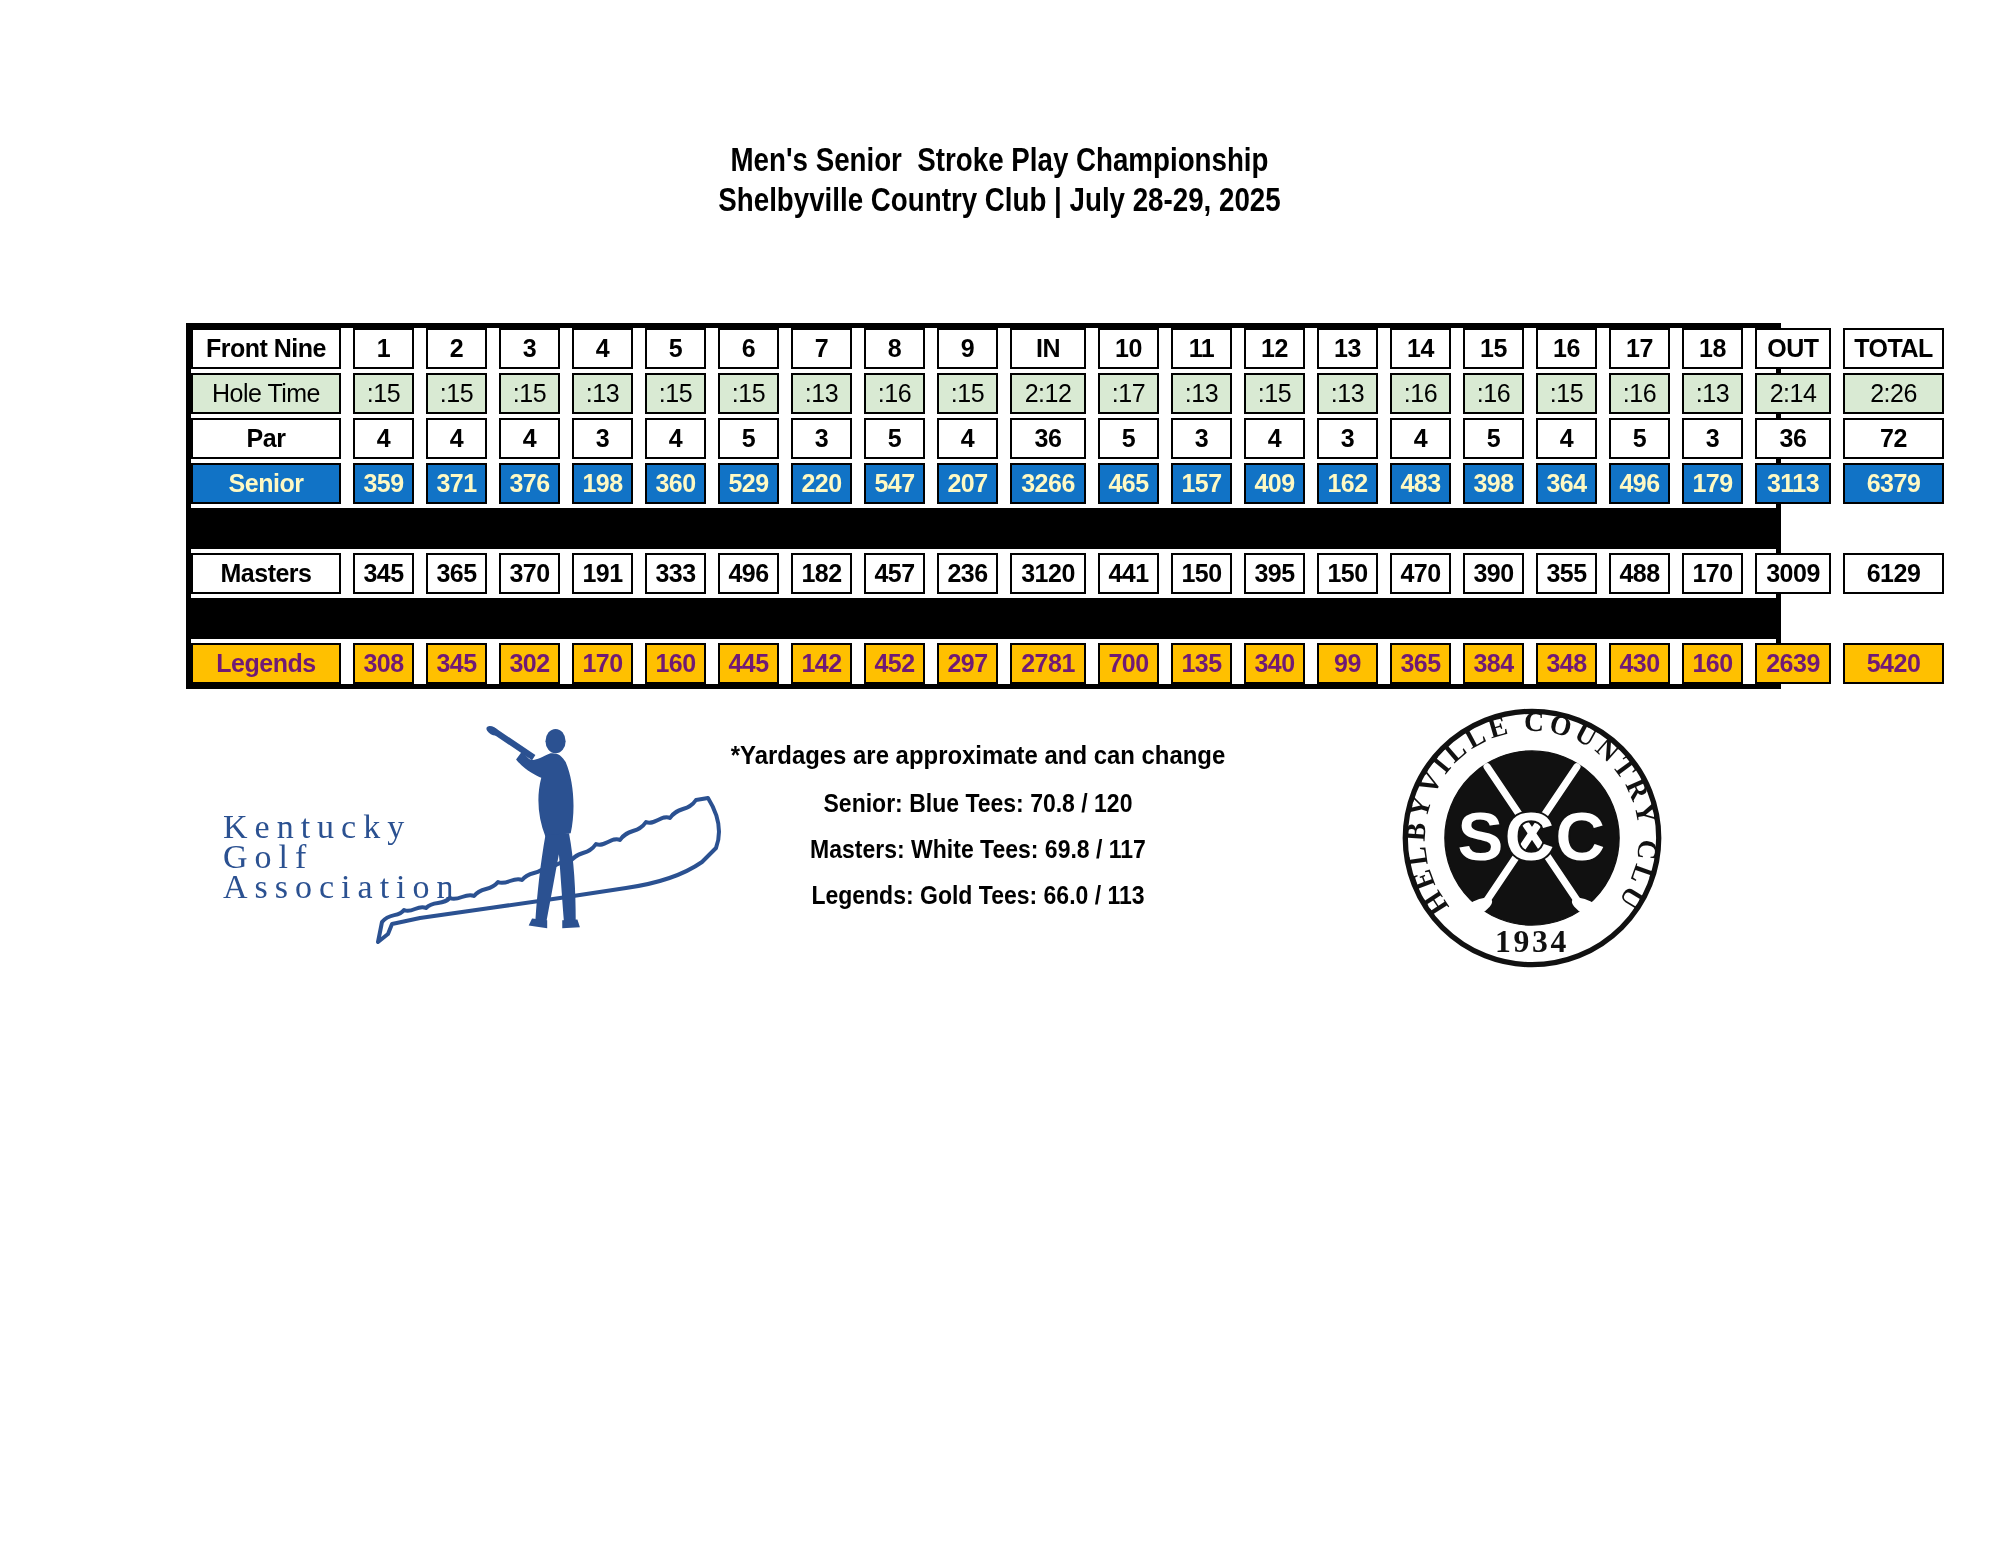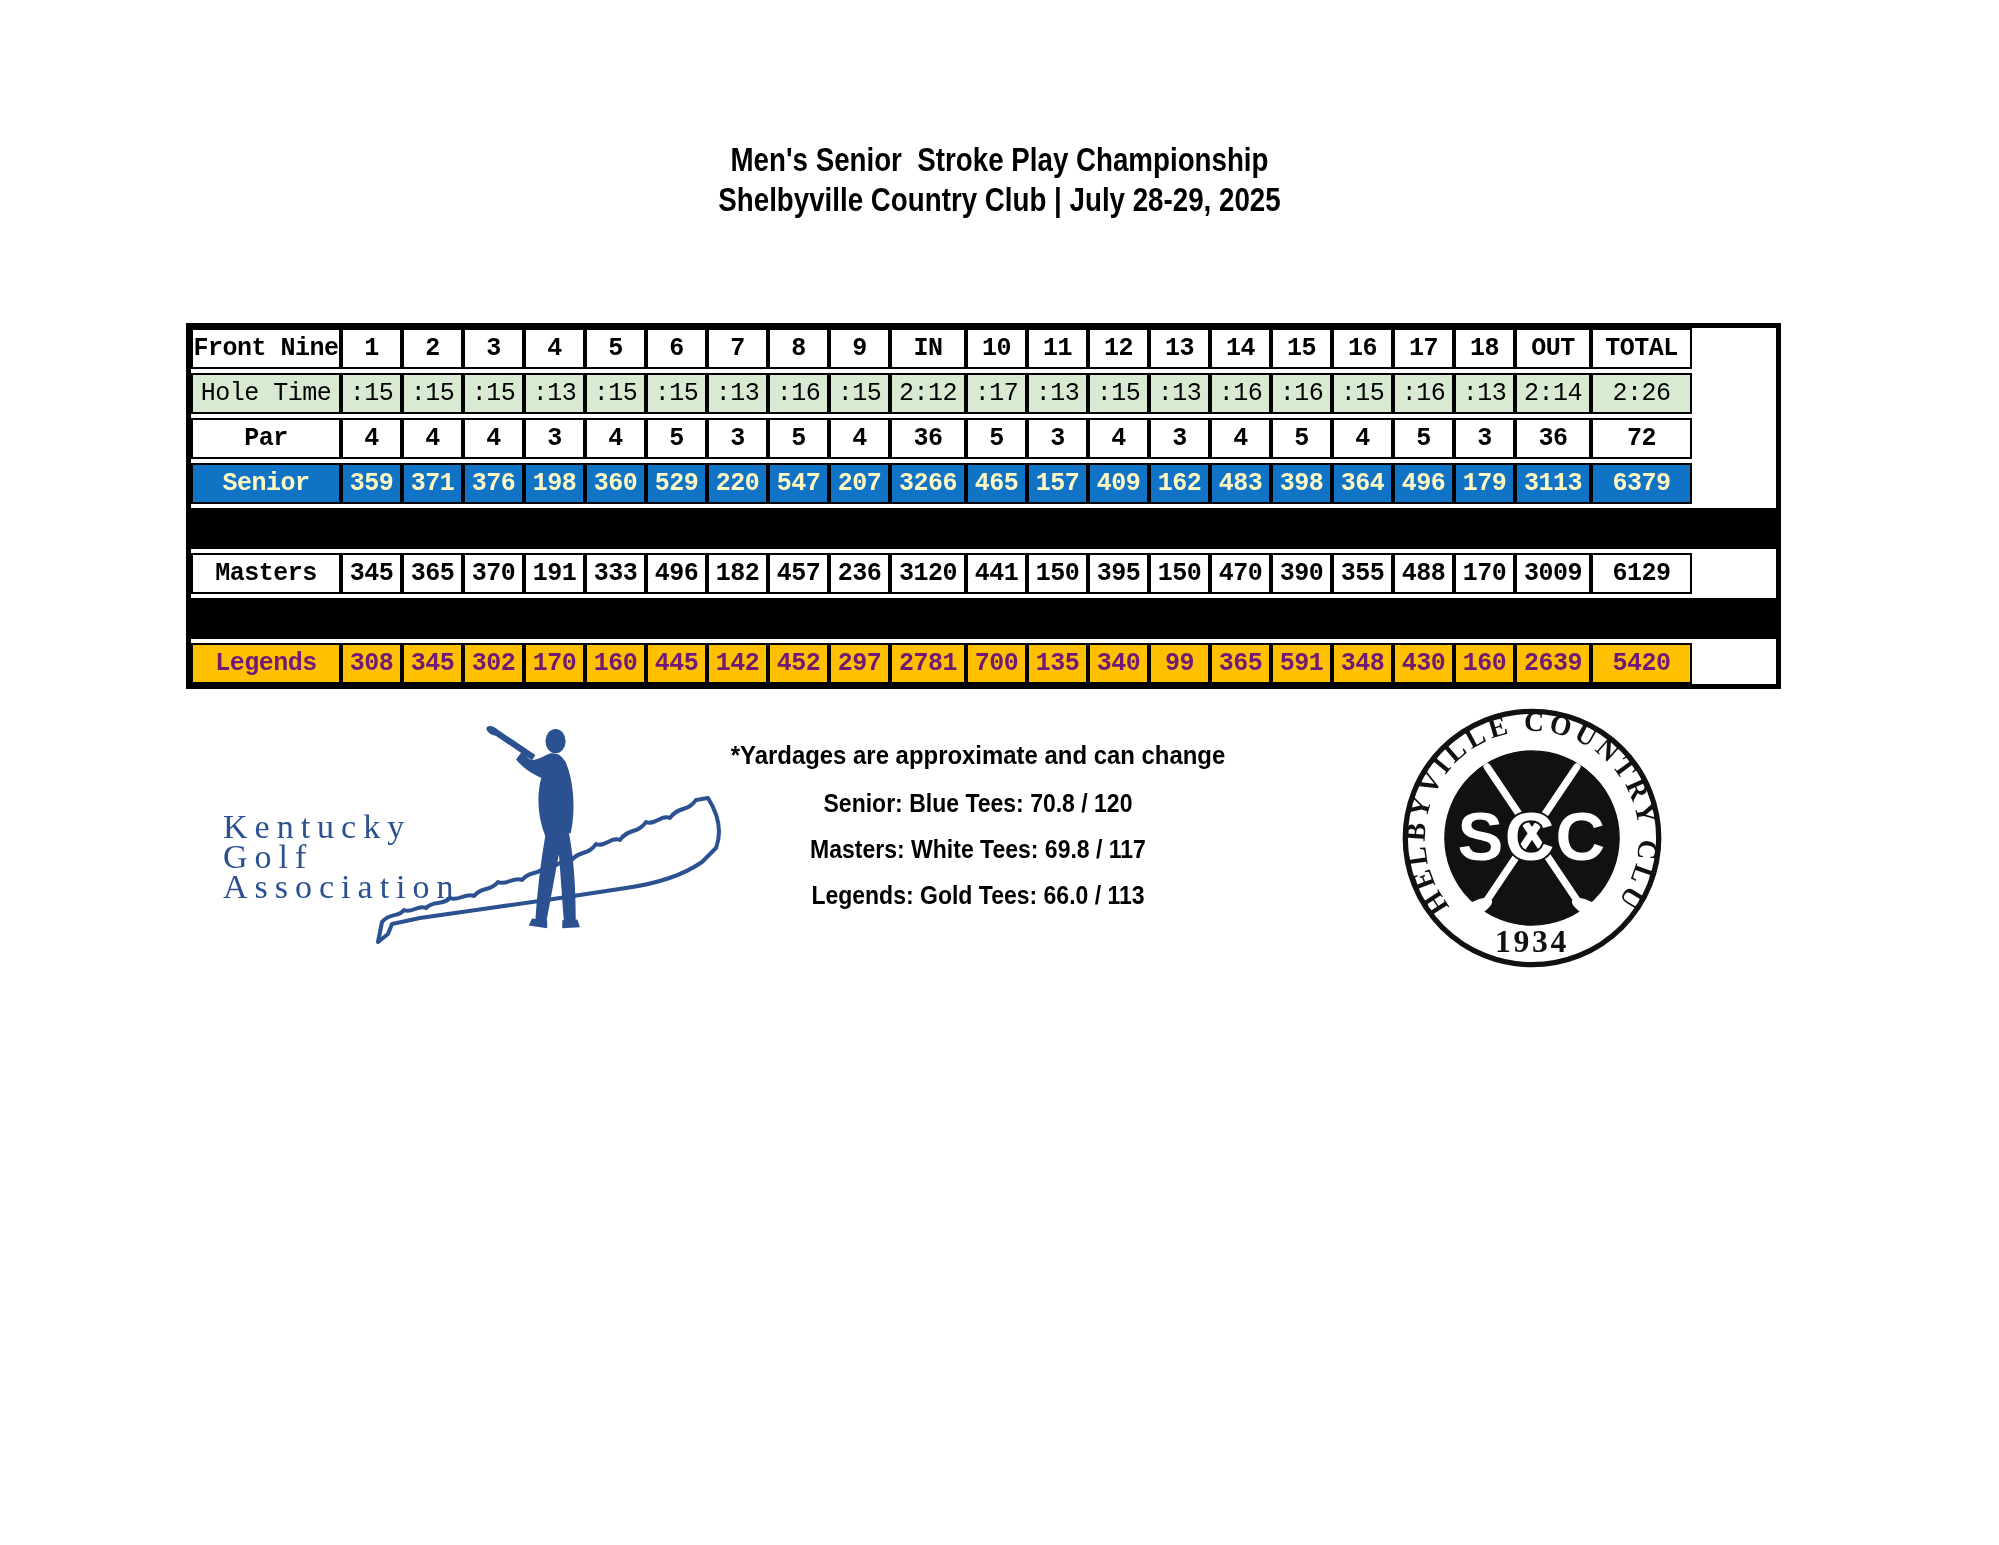--- a/index.html
+++ b/index.html
@@ -35,23 +35,22 @@
     width: 1595px;
     border: 5px solid #000;
     background: #fff;
     display: flex;
     flex-direction: column;
     gap: 4px;
   }
   .trow {
     display: grid;
     grid-template-columns: 150px repeat(9, 61px) 76px repeat(9, 61px) 76px 101px;
-    gap: 0;
+    gap: 12px;
     height: 41px;
-    font-family: Liberation Mono, monospace;
   }
   .cell {
     border: 2.5px solid #000;
     display: flex;
     align-items: center;
     justify-content: center;
     font-weight: 700;
     font-size: 25px;
     letter-spacing: -0.5px;
     background: #fff;
@@ -254,21 +253,21 @@
         <div class="cell">445</div>
         <div class="cell">142</div>
         <div class="cell">452</div>
         <div class="cell">297</div>
         <div class="cell">2781</div>
         <div class="cell">700</div>
         <div class="cell">135</div>
         <div class="cell">340</div>
         <div class="cell">99</div>
         <div class="cell">365</div>
-        <div class="cell">591</div>
+        <div class="cell">384</div>
         <div class="cell">348</div>
         <div class="cell">430</div>
         <div class="cell">160</div>
         <div class="cell">2639</div>
         <div class="cell">5420</div>
       </div>
     </div>
 
   <svg class="kga" width="560" height="262" viewBox="0 0 560 262">
     <text class="kga-word" x="48" y="126">Kentucky</text>

